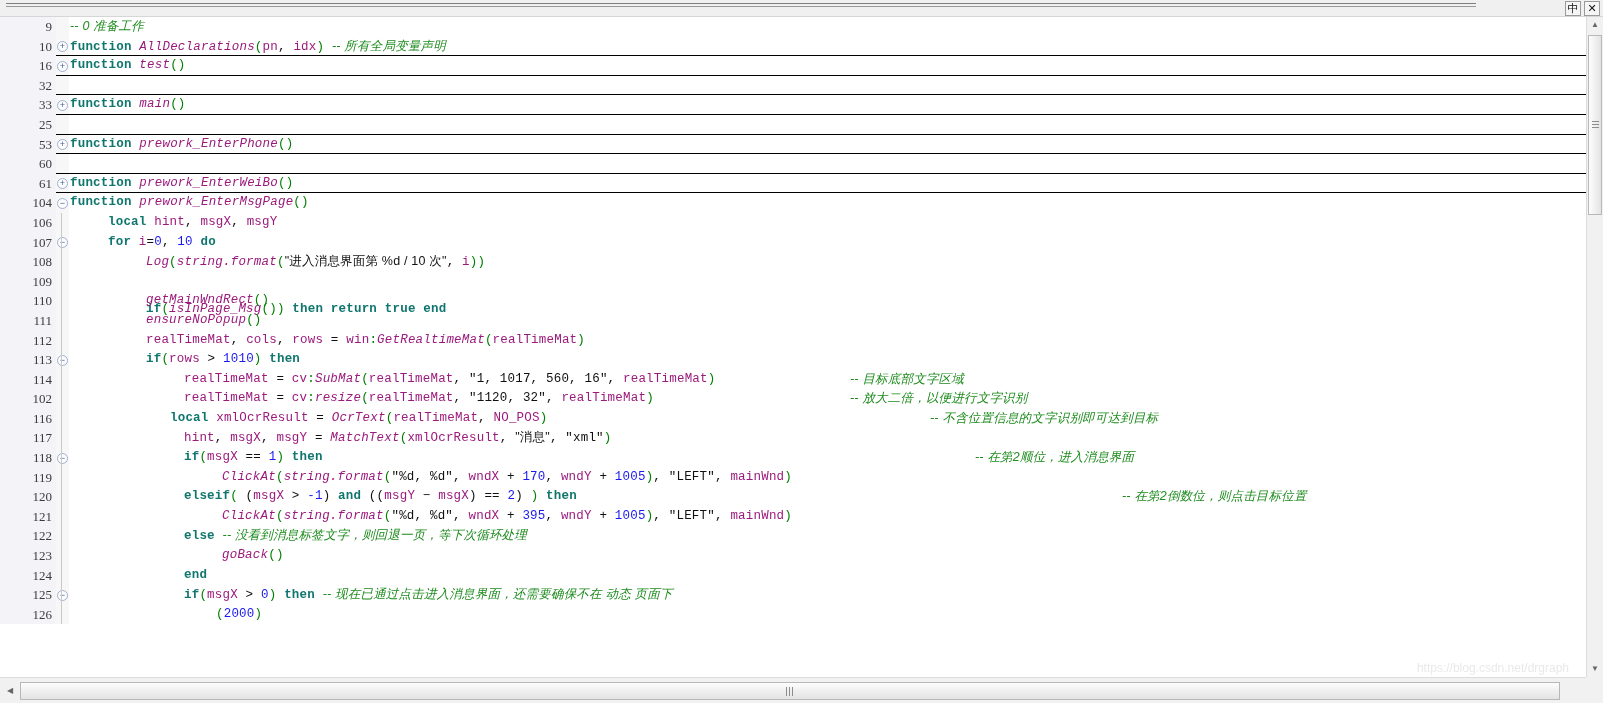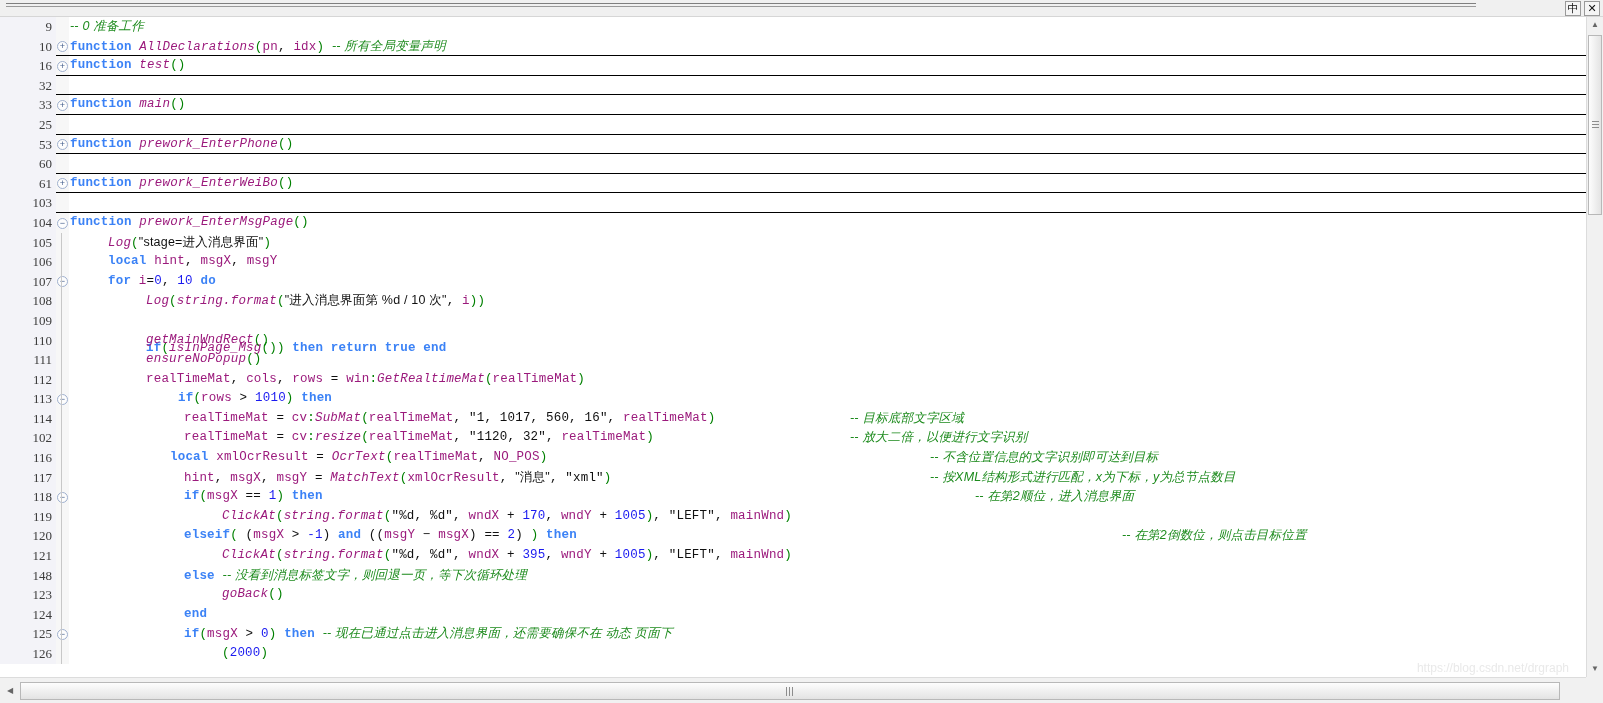--- a/index.html
+++ b/index.html
@@ -81,21 +81,21 @@
     position:absolute;left:70px;top:0;height:19.6px;
     font-family:"Liberation Mono","DejaVu Sans Mono",monospace;
     font-size:12.5px;letter-spacing:.2px;
   }
   .sep{
     position:absolute;left:56px;right:0;bottom:0;height:0;
     border-bottom:1px solid #000;
   }
 
   
-  .kw  {color:#3b82f6;font-weight:bold;}
+  .kw  {color:#0f766e;font-weight:bold;}
   .fn  {color:#9b1a7c;font-style:italic;}
   .id  {color:#9b1a7c;}
   .num {color:#1a1af0;}
   .str {color:#101010;}
   .pn  {color:#008000;}
   .op  {color:#101010;}
   .cm  {color:#1d8b1d;font-style:italic;}
   .cn  {font-family:"Liberation Sans","DejaVu Sans",sans-serif;}
 
   
@@ -213,35 +213,23 @@
           <div class="code" style="left: 70px;"></div>
           <div class="sep"></div>
         </div>
         <div class="row">
           <div class="lnum">61</div>
           <div class="fold"><span class="box">+</span></div>
           <div class="code" style="left: 70px;"><span class="kw">function</span><span class="op"> </span><span class="fn">prework_EnterWeiBo</span><span class="pn">()</span></div>
           <div class="sep"></div>
         </div>
         <div class="row">
-          <div class="lnum">103</div>
-          <div class="fold"></div>
-          <div class="code" style="left: 70px;"></div>
-          <div class="sep"></div>
-        </div>
-        <div class="row">
           <div class="lnum">104</div>
           <div class="fold"><span class="box">−</span></div>
           <div class="code" style="left: 70px;"><span class="kw">function</span><span class="op"> </span><span class="fn">prework_EnterMsgPage</span><span class="pn">()</span></div>
-        </div>
-        <div class="row">
-          <div class="lnum">105</div>
-          <div class="fold"></div>
-          <div class="guide"></div>
-          <div class="code" style="left: 108px;"><span class="fn">Log</span><span class="pn">(</span><span class="str cn">"stage=进入消息界面"</span><span class="pn">)</span></div>
         </div>
         <div class="row">
           <div class="bp"></div>
           <div class="lnum">106</div>
           <div class="fold"></div>
           <div class="guide"></div>
           <div class="code" style="left: 108px;"><span class="kw">local</span><span class="op"> </span><span class="id">hint</span><span class="op">, </span><span class="id">msgX</span><span class="op">, </span><span class="id">msgY</span></div>
         </div>
         <div class="row">
           <div class="lnum">107</div>
@@ -276,21 +264,21 @@
         <div class="row">
           <div class="lnum">112</div>
           <div class="fold"></div>
           <div class="guide"></div>
           <div class="code" style="left: 146px;"><span class="id">realTimeMat</span><span class="op">, </span><span class="id">cols</span><span class="op">, </span><span class="id">rows</span><span class="op"> = </span><span class="id">win</span><span class="pn">:</span><span class="fn">GetRealtimeMat</span><span class="pn">(</span><span class="id">realTimeMat</span><span class="pn">)</span></div>
         </div>
         <div class="row">
           <div class="lnum">113</div>
           <div class="fold"><span class="box">−</span></div>
           <div class="guide"></div>
-          <div class="code" style="left: 146px; margin-left: 32px;"><span class="kw">if</span><span class="pn">(</span><span class="id">rows</span><span class="op"> &gt; </span><span class="num">1010</span><span class="pn">)</span><span class="op"> </span><span class="kw">then</span></div>
+          <div class="code" style="left: 146px;"><span class="kw">if</span><span class="pn">(</span><span class="id">rows</span><span class="op"> &gt; </span><span class="num">1010</span><span class="pn">)</span><span class="op"> </span><span class="kw">then</span></div>
         </div>
         <div class="row">
           <div class="lnum">114</div>
           <div class="fold"></div>
           <div class="guide"></div>
           <div class="code" style="left: 184px;"><span class="id">realTimeMat</span><span class="op"> = </span><span class="id">cv</span><span class="pn">:</span><span class="fn">SubMat</span><span class="pn">(</span><span class="id">realTimeMat</span><span class="op">, </span><span class="str">"1, 1017, 560, 16"</span><span class="op">, </span><span class="id">realTimeMat</span><span class="pn">)</span></div>
           <div class="code cm cn" style="left: 850px;">-- 目标底部文字区域</div>
         </div>
         <div class="row">
           <div class="lnum">102</div>
@@ -304,21 +292,20 @@
           <div class="fold"></div>
           <div class="guide"></div>
           <div class="code" style="left: 170px;"><span class="kw">local</span><span class="op"> </span><span class="id">xmlOcrResult</span><span class="op"> = </span><span class="fn">OcrText</span><span class="pn">(</span><span class="id">realTimeMat</span><span class="op">, </span><span class="id">NO_POS</span><span class="pn">)</span></div>
           <div class="code cm cn" style="left: 930px;">-- 不含位置信息的文字识别即可达到目标</div>
         </div>
         <div class="row">
           <div class="lnum">117</div>
           <div class="fold"></div>
           <div class="guide"></div>
           <div class="code" style="left: 184px;"><span class="id">hint</span><span class="op">, </span><span class="id">msgX</span><span class="op">, </span><span class="id">msgY</span><span class="op"> = </span><span class="fn">MatchText</span><span class="pn">(</span><span class="id">xmlOcrResult</span><span class="op">, </span><span class="str cn">"消息"</span><span class="op">, </span><span class="str">"xml"</span><span class="pn">)</span></div>
-          <div class="code cm cn" style="left: 930px;">-- 按XML结构形式进行匹配，x为下标，y为总节点数目</div>
         </div>
         <div class="row">
           <div class="lnum">118</div>
           <div class="fold"><span class="box">−</span></div>
           <div class="guide"></div>
           <div class="code" style="left: 184px;"><span class="kw">if</span><span class="pn">(</span><span class="id">msgX</span><span class="op"> == </span><span class="num">1</span><span class="pn">)</span><span class="op">  </span><span class="kw">then</span></div>
           <div class="code cm cn" style="left: 975px;">-- 在第2顺位，进入消息界面</div>
         </div>
         <div class="row">
           <div class="lnum">119</div>
@@ -333,21 +320,21 @@
           <div class="code" style="left: 184px;"><span class="kw">elseif</span><span class="pn">(</span><span class="op">  (</span><span class="id">msgX</span><span class="op"> &gt; </span><span class="num">-1</span><span class="op">) </span><span class="kw">and</span><span class="op">  ((</span><span class="id">msgY</span><span class="op"> − </span><span class="id">msgX</span><span class="op">) == </span><span class="num">2</span><span class="op">) </span><span class="pn">)</span><span class="op">  </span><span class="kw">then</span></div>
           <div class="code cm cn" style="left: 1122px;">-- 在第2倒数位，则点击目标位置</div>
         </div>
         <div class="row">
           <div class="lnum">121</div>
           <div class="fold"></div>
           <div class="guide"></div>
           <div class="code" style="left: 222px;"><span class="fn">ClickAt</span><span class="pn">(</span><span class="fn">string.format</span><span class="pn">(</span><span class="str">"%d, %d"</span><span class="op">, </span><span class="id">wndX</span><span class="op"> + </span><span class="num">395</span><span class="op">, </span><span class="id">wndY</span><span class="op"> + </span><span class="num">1005</span><span class="pn">)</span><span class="op">, </span><span class="str">"LEFT"</span><span class="op">, </span><span class="id">mainWnd</span><span class="pn">)</span></div>
         </div>
         <div class="row">
-          <div class="lnum">148</div>
+          <div class="lnum">122</div>
           <div class="fold"></div>
           <div class="guide"></div>
           <div class="code" style="left: 184px;"><span class="kw">else</span><span class="op">      </span><span class="cm cn">-- 没看到消息标签文字，则回退一页，等下次循环处理</span></div>
         </div>
         <div class="row">
           <div class="bp"></div>
           <div class="lnum">123</div>
           <div class="fold"></div>
           <div class="guide"></div>
           <div class="code" style="left: 222px;"><span class="fn">goBack</span><span class="pn">()</span></div>
@@ -361,21 +348,21 @@
         <div class="row">
           <div class="lnum">125</div>
           <div class="fold"><span class="box">−</span></div>
           <div class="guide"></div>
           <div class="code" style="left: 184px;"><span class="kw">if</span><span class="pn">(</span><span class="id">msgX</span><span class="op"> &gt; </span><span class="num">0</span><span class="pn">)</span><span class="op">  </span><span class="kw">then</span><span class="op"> </span><span class="cm cn">-- 现在已通过点击进入消息界面，还需要确保不在 动态 页面下</span></div>
         </div>
         <div class="row">
           <div class="lnum">126</div>
           <div class="fold"></div>
           <div class="guide"></div>
-          <div class="code" style="left: 222px;"><span class="pn">(</span><span class="num">2000</span><span class="pn">)</span></div>
+          <div class="code" style="left: 216px;"><span class="pn">(</span><span class="num">2000</span><span class="pn">)</span></div>
         </div>
       </div>
   </div>
 
   <div class="vscroll">
     <div class="vbtn up">▲</div>
     <div class="vthumb">
         <b></b>
       </div>
     <div class="vbtn dn">▼</div>

